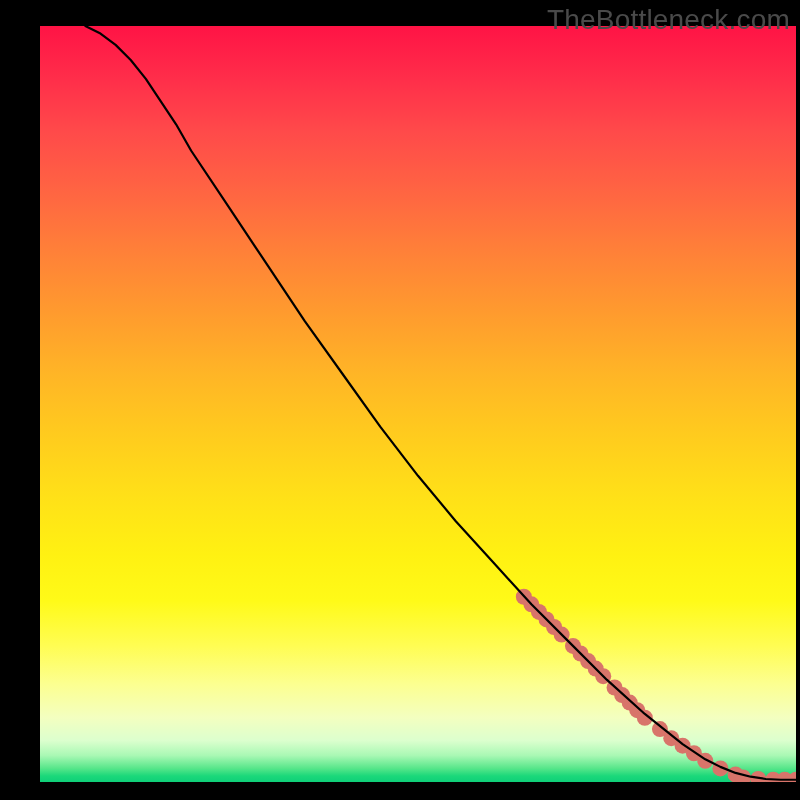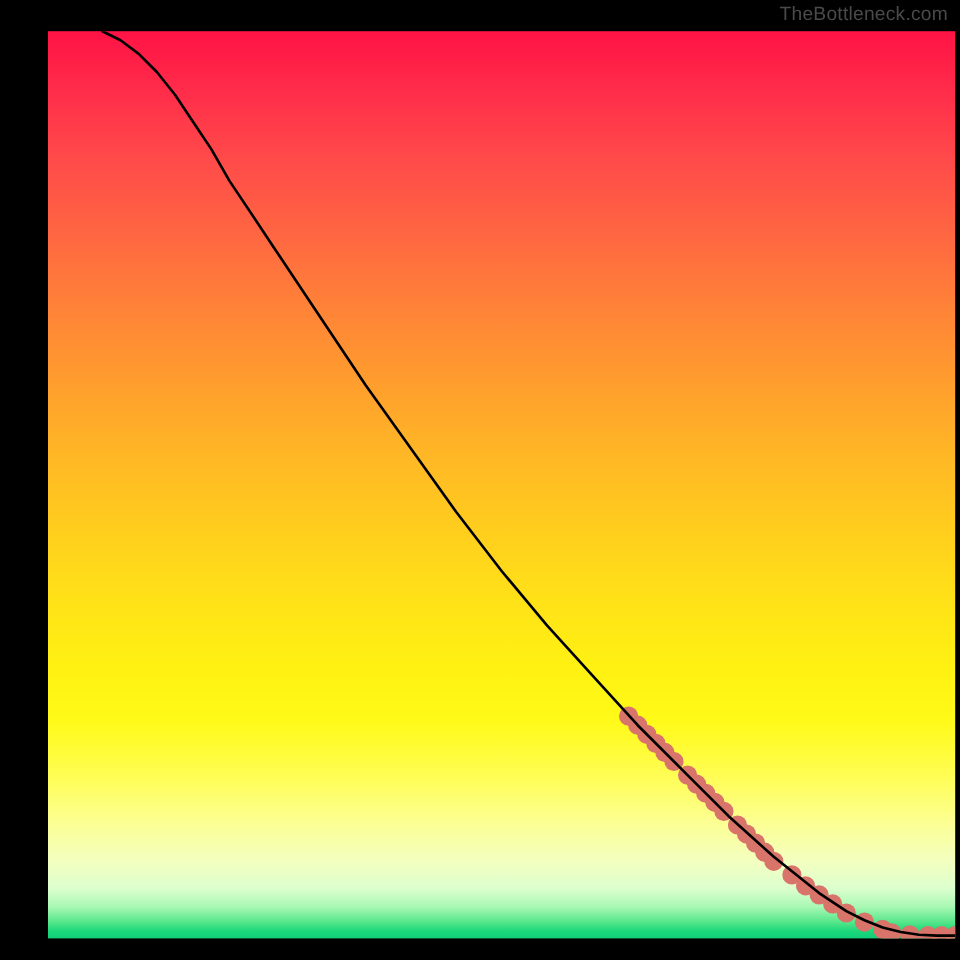--- a/index.html
+++ b/index.html
@@ -15,21 +15,21 @@
     position: relative;
     width: 800px;
     height: 800px;
     background: #000;
   }
   .watermark {
     position: absolute;
     top: 4px;
     right: 10px;
     color: #4a4a4a;
-    font-size: 16px;
+    font-size: 28px;
     font-weight: 500;
     letter-spacing: 0.2px;
     z-index: 4;
   }
   .plot-area {
     position: absolute;
     left: 40px;
     top: 26px;
     width: 756px;
     height: 756px;

